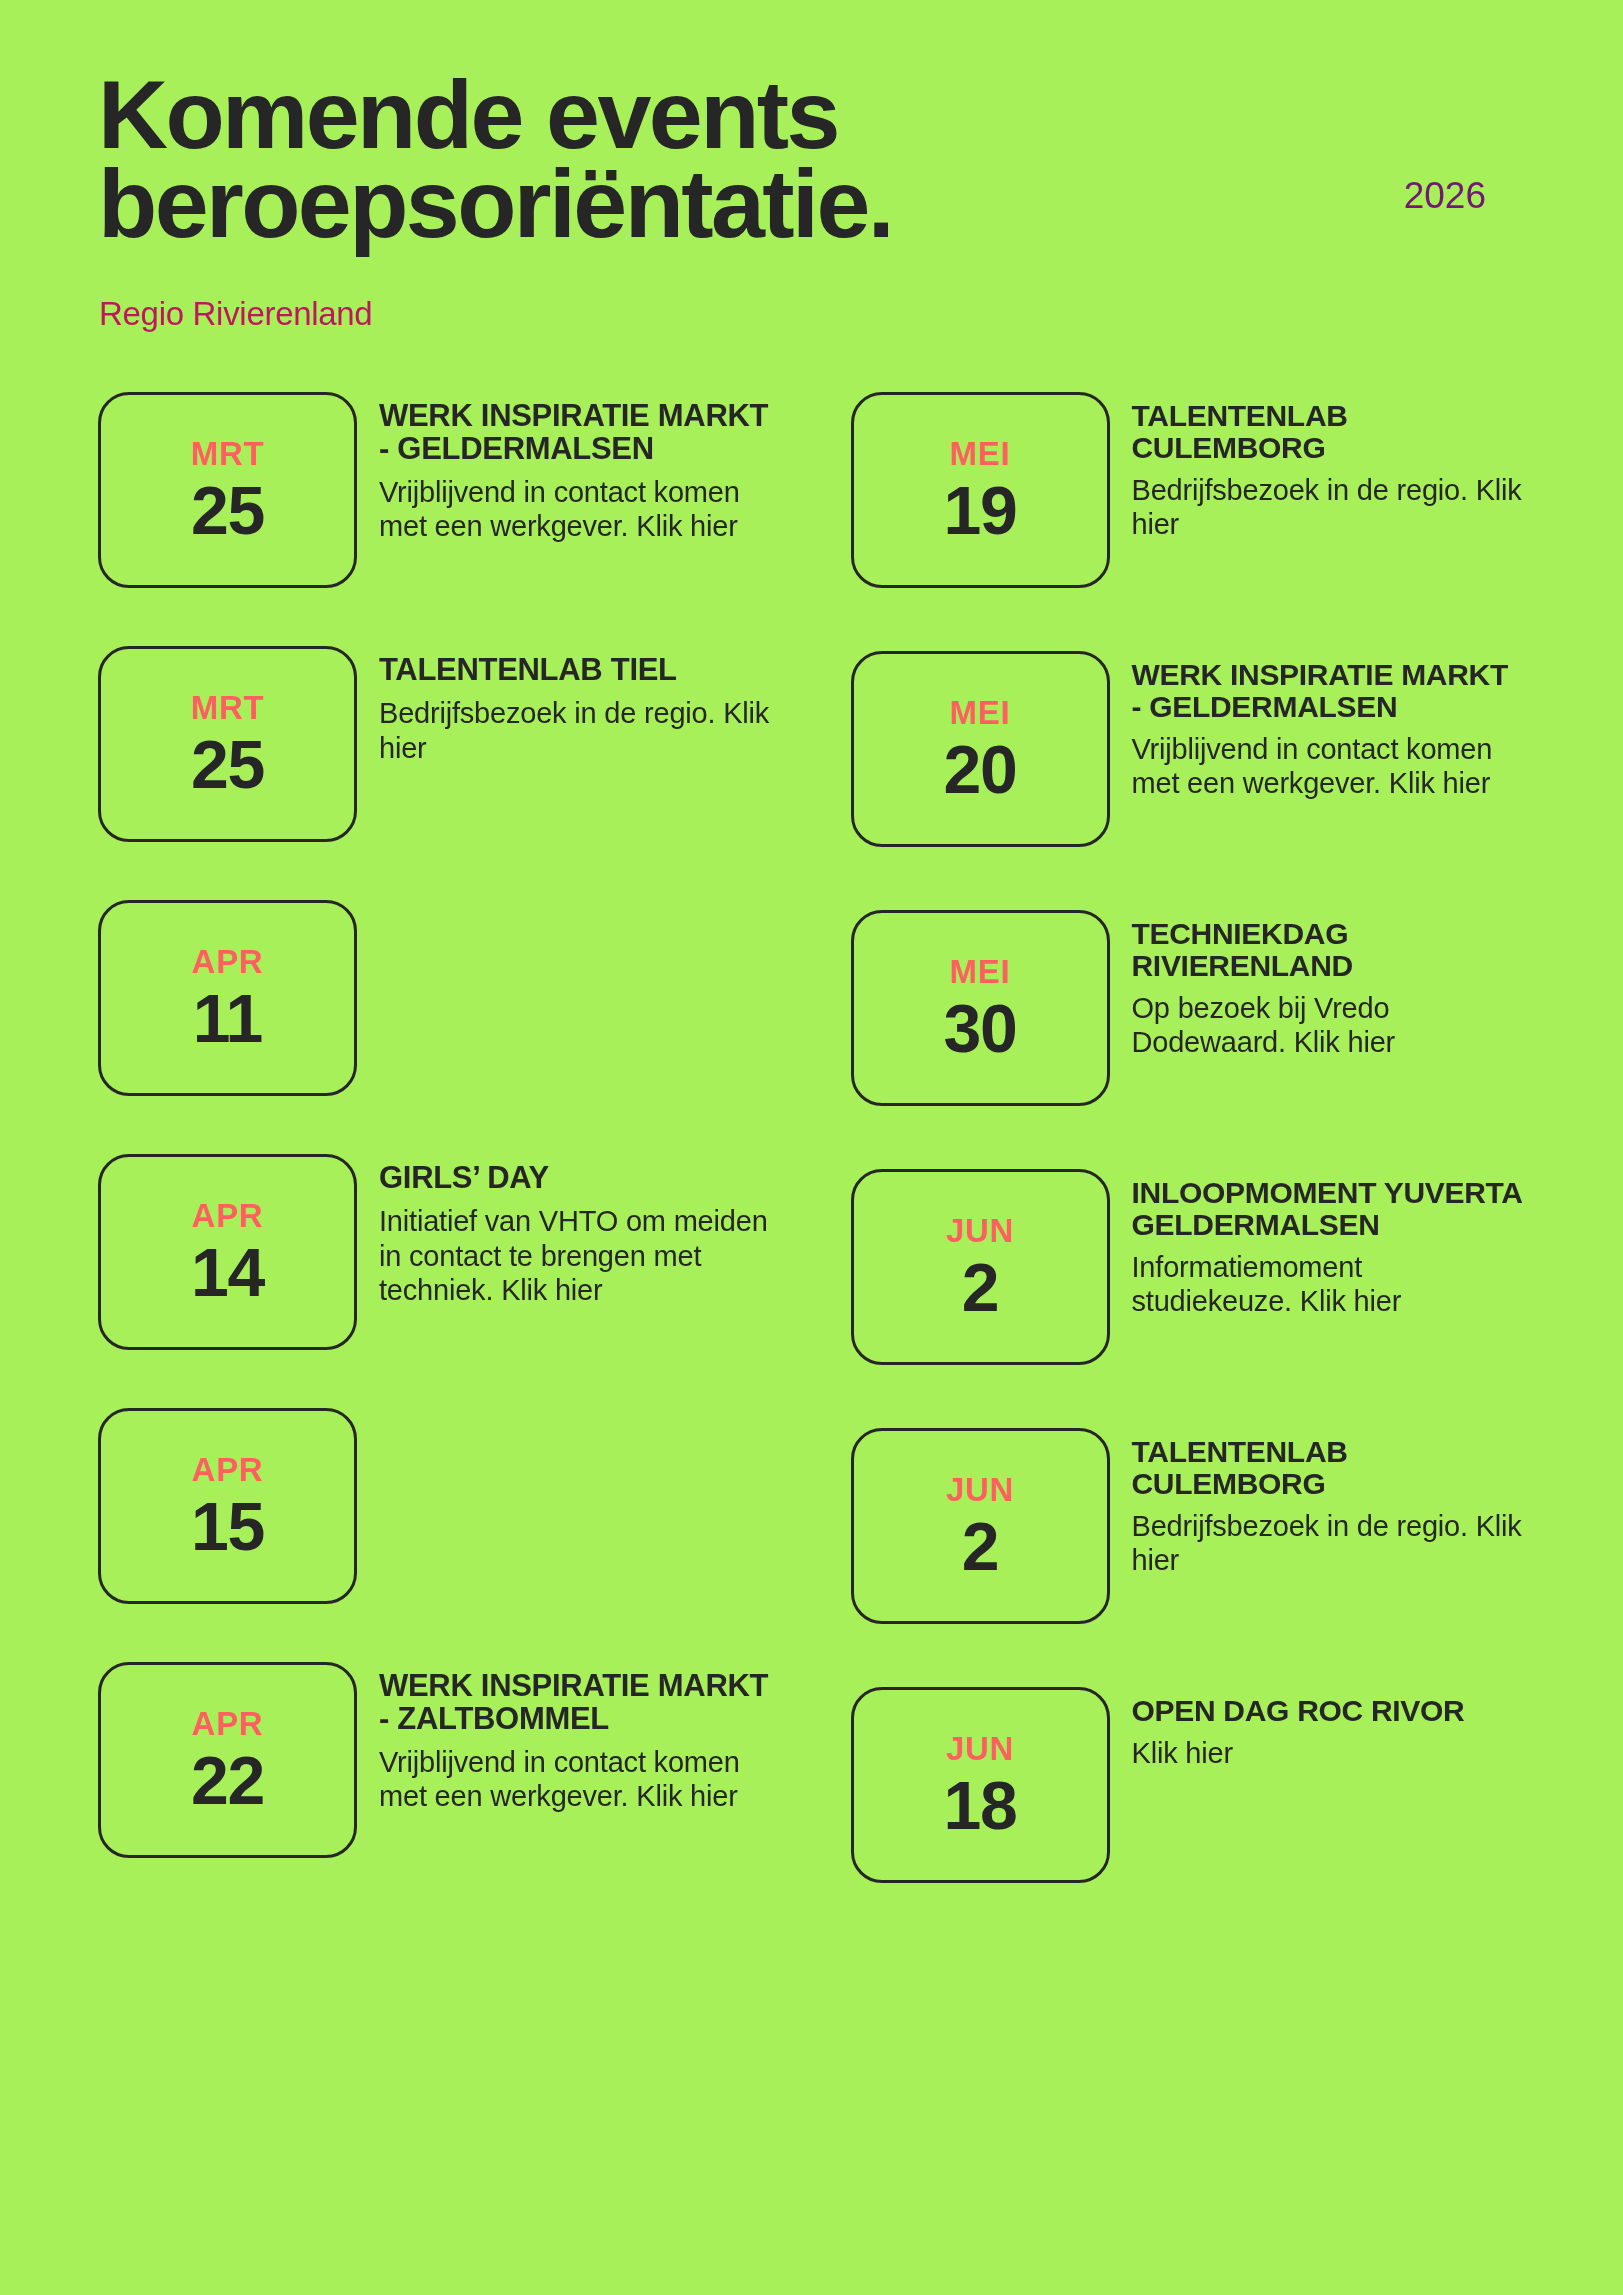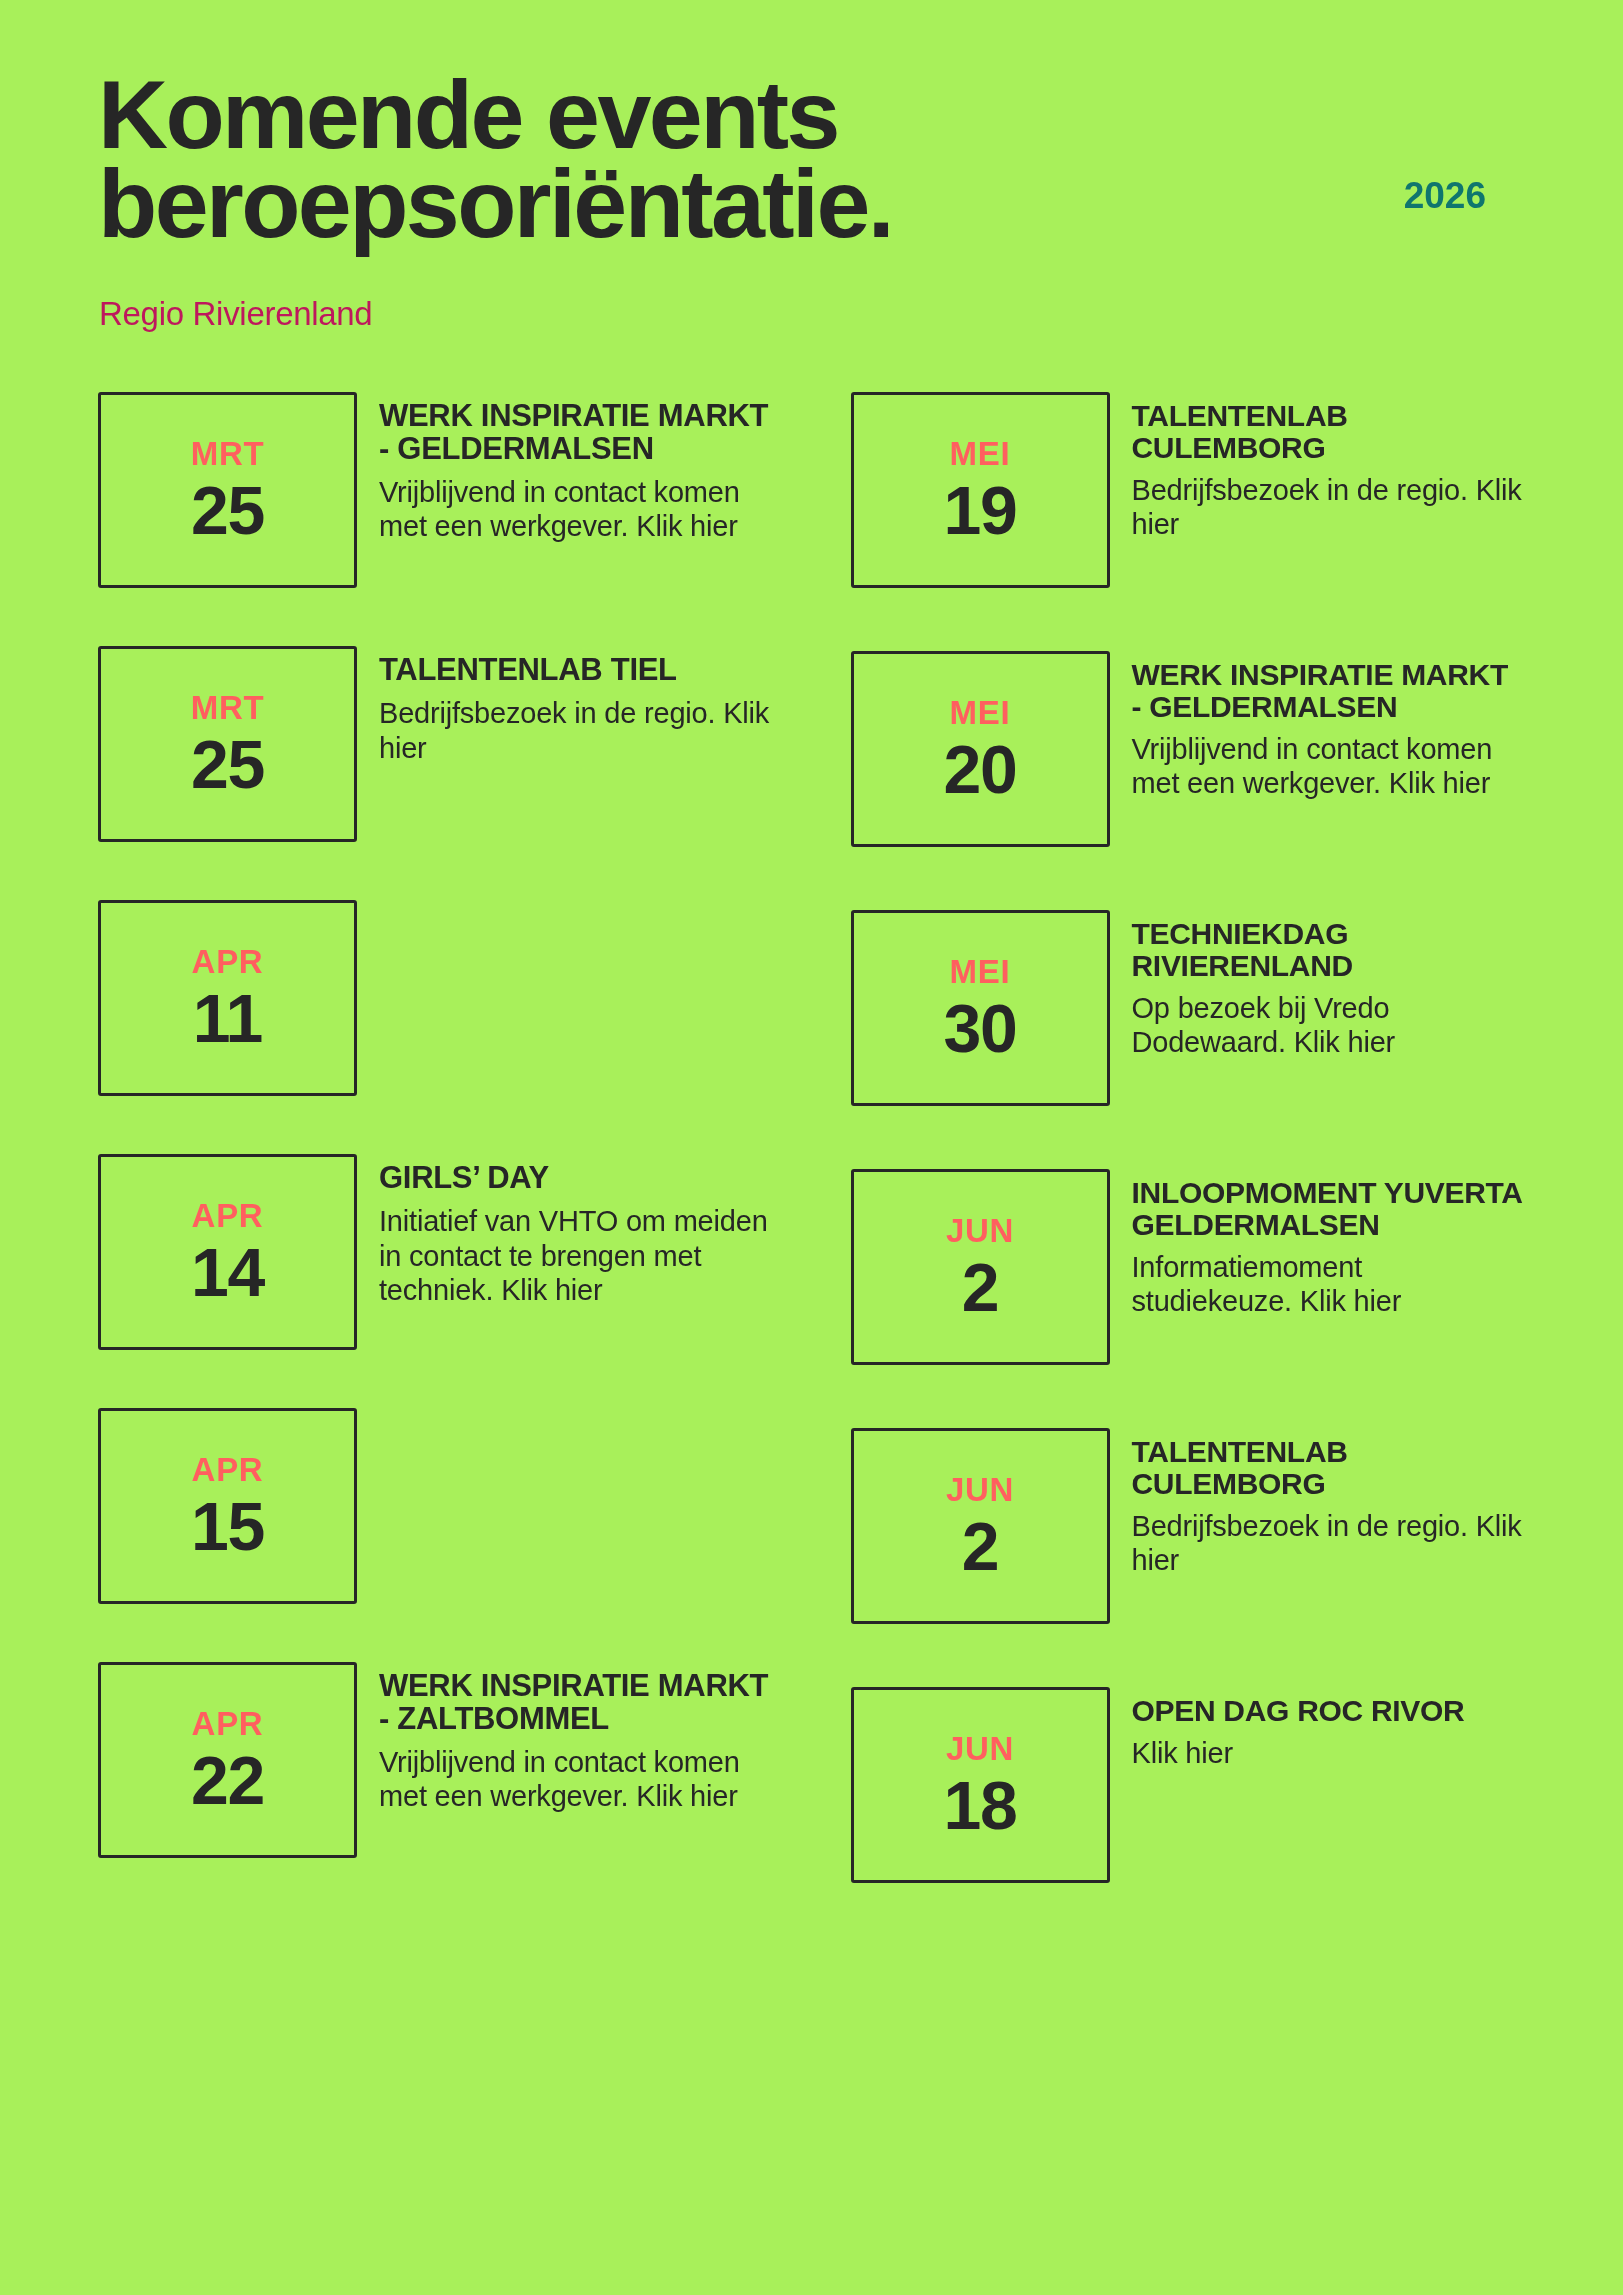--- a/index.html
+++ b/index.html
@@ -39,23 +39,23 @@
   }
   .title-line {
     display: block;
     white-space: nowrap;
   }
   .year {
     position: absolute;
     right: 39px;
     top: 105px;
     font-size: 37px;
-    font-weight: bold;
+    font-weight: normal;
     letter-spacing: 0px;
-    color: #0f766e;
+    color: #701a75;
   }
   .subtitle {
     margin: 47px 0 0 1px;
     font-size: 33px;
     font-weight: normal;
     letter-spacing: -0.3px;
     color: #be185d;
   }
 
   
@@ -77,21 +77,21 @@
   .event-row {
     display: flex;
     align-items: flex-start;
     gap: 22px;
   }
   .date-box {
     flex: 0 0 auto;
     width: 259px;
     height: 196px;
     border: 3.3px solid #262626;
-    border-radius: 3px;
+    border-radius: 31px;
     box-sizing: border-box;
     display: flex;
     flex-direction: column;
     align-items: center;
     justify-content: center;
     background: transparent;
   }
   .date-month {
     font-size: 33px;
     font-weight: bold;

